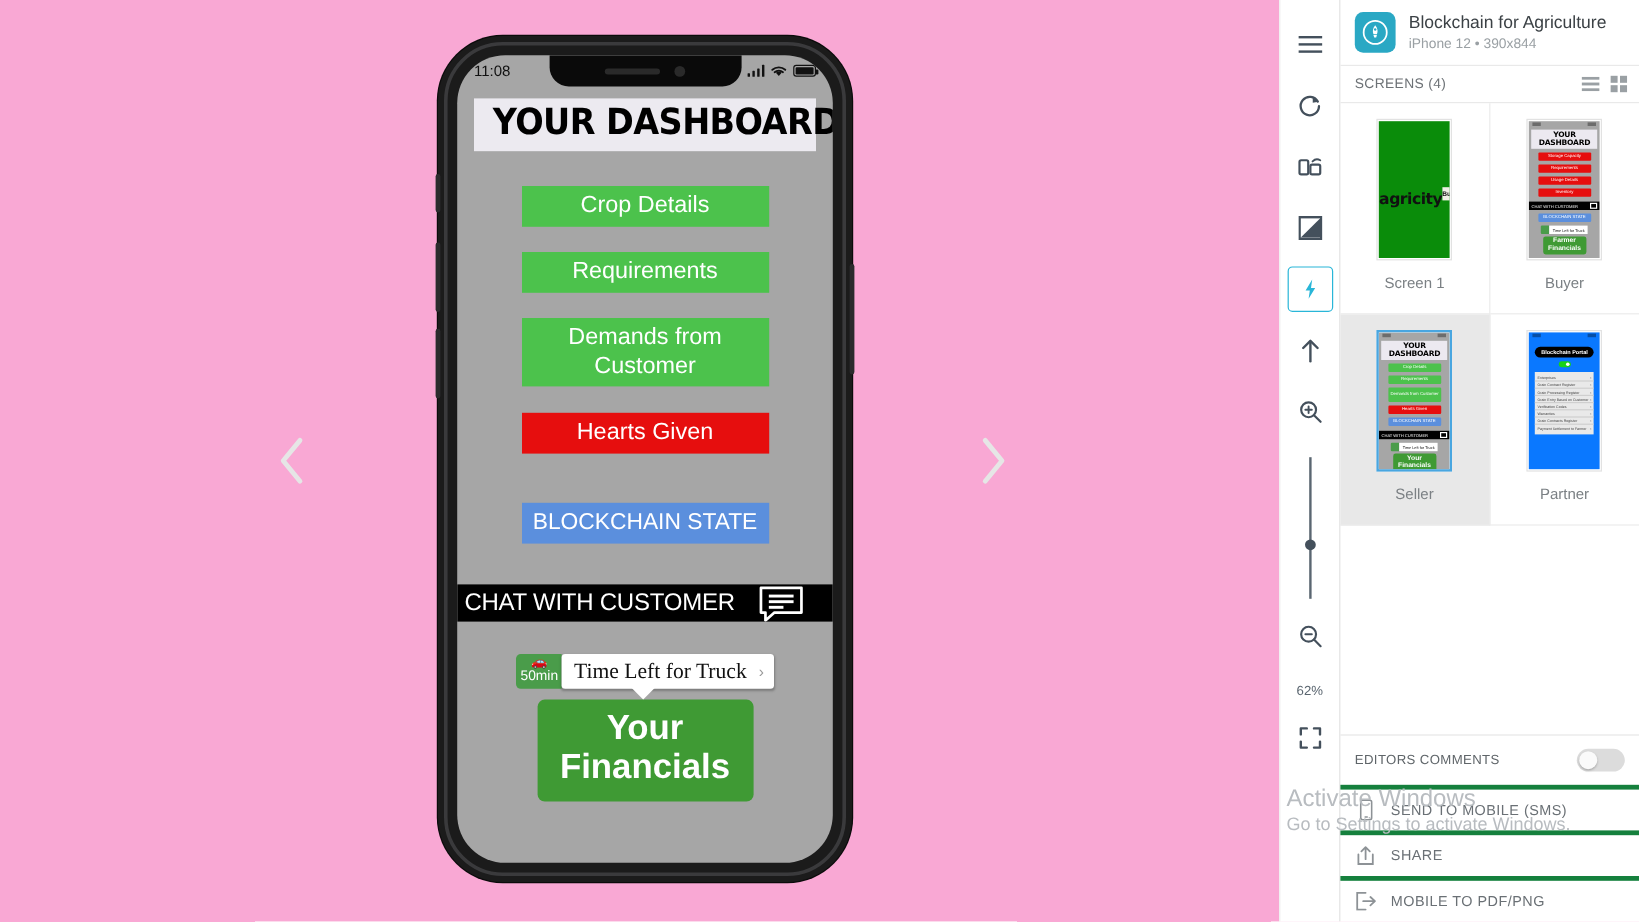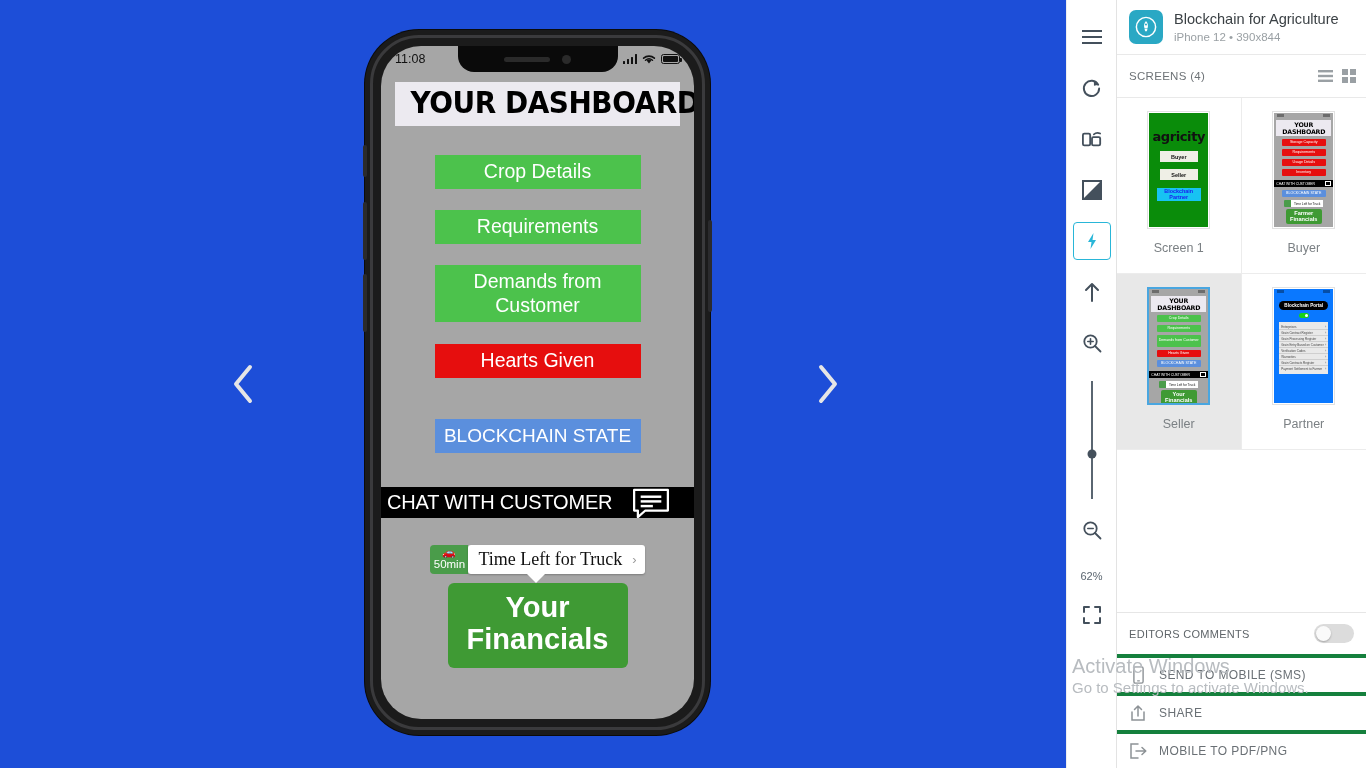--- a/index.html
+++ b/index.html
@@ -8,21 +8,21 @@
     overflow: hidden;
     font-family: "Liberation Sans", sans-serif;
     background: #ffffff;
   }
   .app { position: relative; width: 1366px; height: 768px; display: flex; }
 
   
   .canvas {
     position: relative;
     width: 1066px; height: 768px;
-    background: #1d4ed8;
+    background: #f9a8d4;
     display: flex; align-items: center; justify-content: center;
   }
   .nav-arrow {
     position: absolute; top: 50%; transform: translateY(-50%);
     width: 46px; height: 60px;
     color: #e8e8e8;
     display: flex; align-items: center; justify-content: center;
     cursor: pointer; user-select: none;
   }
   .nav-arrow.prev { left: 220px; }
@@ -215,21 +215,21 @@
     background: #2aa8c4; color: #fff;
     display:flex; align-items:center; justify-content:center; flex: 0 0 34px;
   }
   .app-meta .app-title {
     font-size: 14.6px; color: #3b4145; line-height: 1.2;
     white-space: nowrap; overflow: hidden;
   }
   .app-meta .app-sub { font-size: 11.5px; color: #9aa0a4; margin-top: 3px; }
 
   .screens-bar {
-    height: 44px; border-top: 1px solid #e9e9e9; border-bottom: 1px solid #e9e9e9;
+    height: 32px; border-top: 1px solid #e9e9e9; border-bottom: 1px solid #e9e9e9;
     display:flex; align-items:center; justify-content: space-between;
     padding: 0 10px 0 12px;
   }
   .screens-bar .lbl { font-size: 11.5px; color: #6d7276; letter-spacing: .3px; }
   .view-toggles { display:flex; align-items:center; gap: 9px; }
   .vt { cursor: pointer; color: #c7cbcd; display:flex; }
   .vt.active { color: #9aa0a4; }
 
   .thumbs { display: grid; grid-template-columns: 1fr 1fr; }
   .thumb-cell {
@@ -272,21 +272,21 @@
   }
   .mini .m-chat span.bub { position:absolute; right:2px; top:1px; width:6px;height:5px;background:#000;border:.5px solid #fff;}
   .mini .m-truck { display:flex; justify-content:center; margin-top: 3px; }
   .mini .m-truck .tb { width:7px;height:7px;background:#4a9c4a;border-radius:1px 0 0 1px;}
   .mini .m-truck .tc { background:#fff; font-size:3.2px; color:#111; padding: 0 3px; display:flex;align-items:center;}
   .mini .m-fin {
     width: 36px; margin: 2px auto 0; background:#3f9a34; color:#fff;
     font-size: 5.6px; font-weight:700; text-align:center; line-height:1.08; padding: 1px 0 2px; border-radius:2px;
   }
   
-  .mini.s1 { background: #0a8c0a; display:flex; flex-direction:column; align-items:center; }
+  .mini.s1 { background: #0a8c0a; display:flex; flex-direction:row; align-items:center; }
   .mini.s1 .brand {
     font-family:"DejaVu Sans",sans-serif; font-weight:800; color:#111;
     font-size: 13px; margin-top: 16px; letter-spacing:-.4px;
   }
   .mini.s1 .ch {
     width: 38px; height: 11px; margin-top: 7px; background:#efefe6;
     display:flex;align-items:center;justify-content:center;
     font-size:5.5px;font-weight:700;color:#111;
   }
   .mini.s1 .cb {

